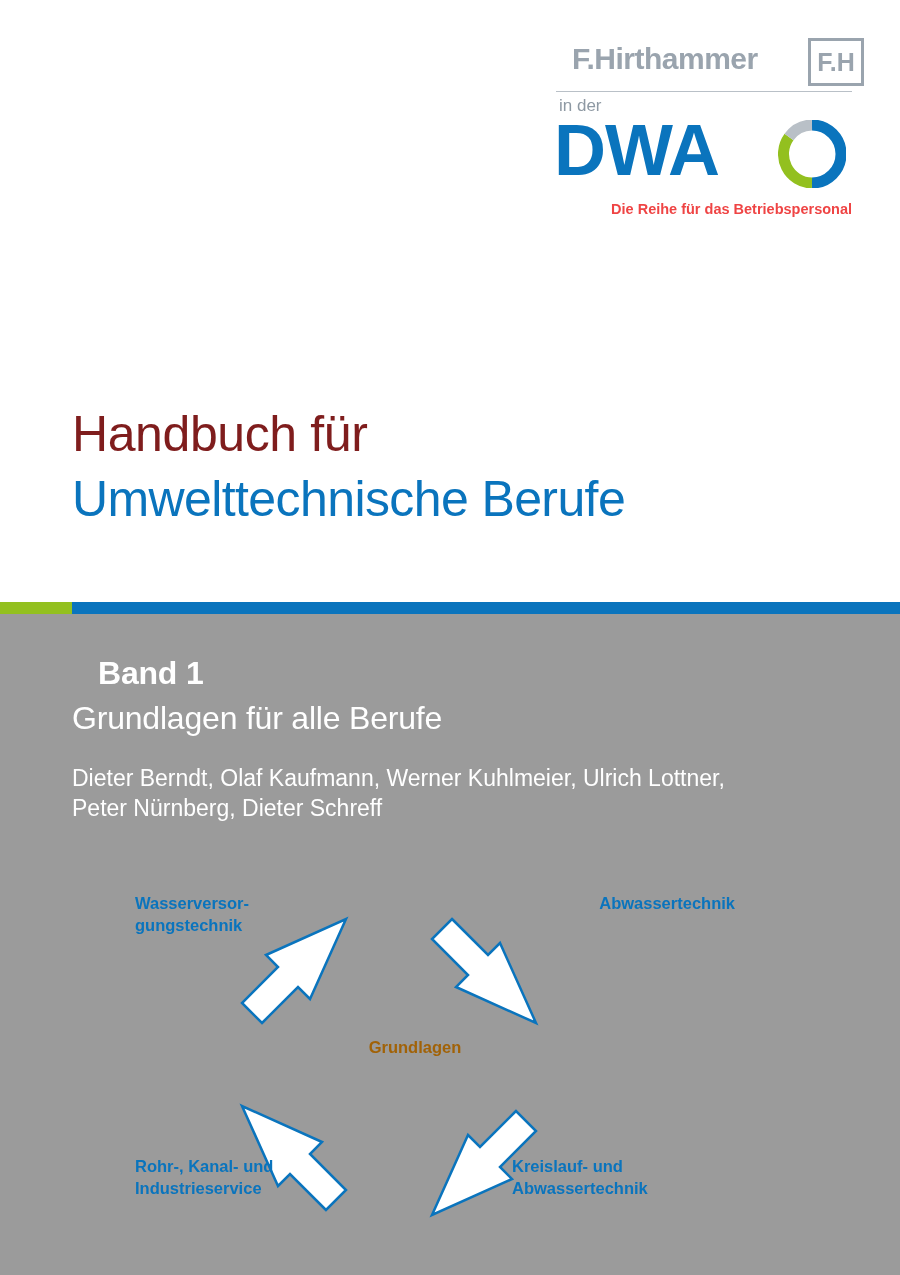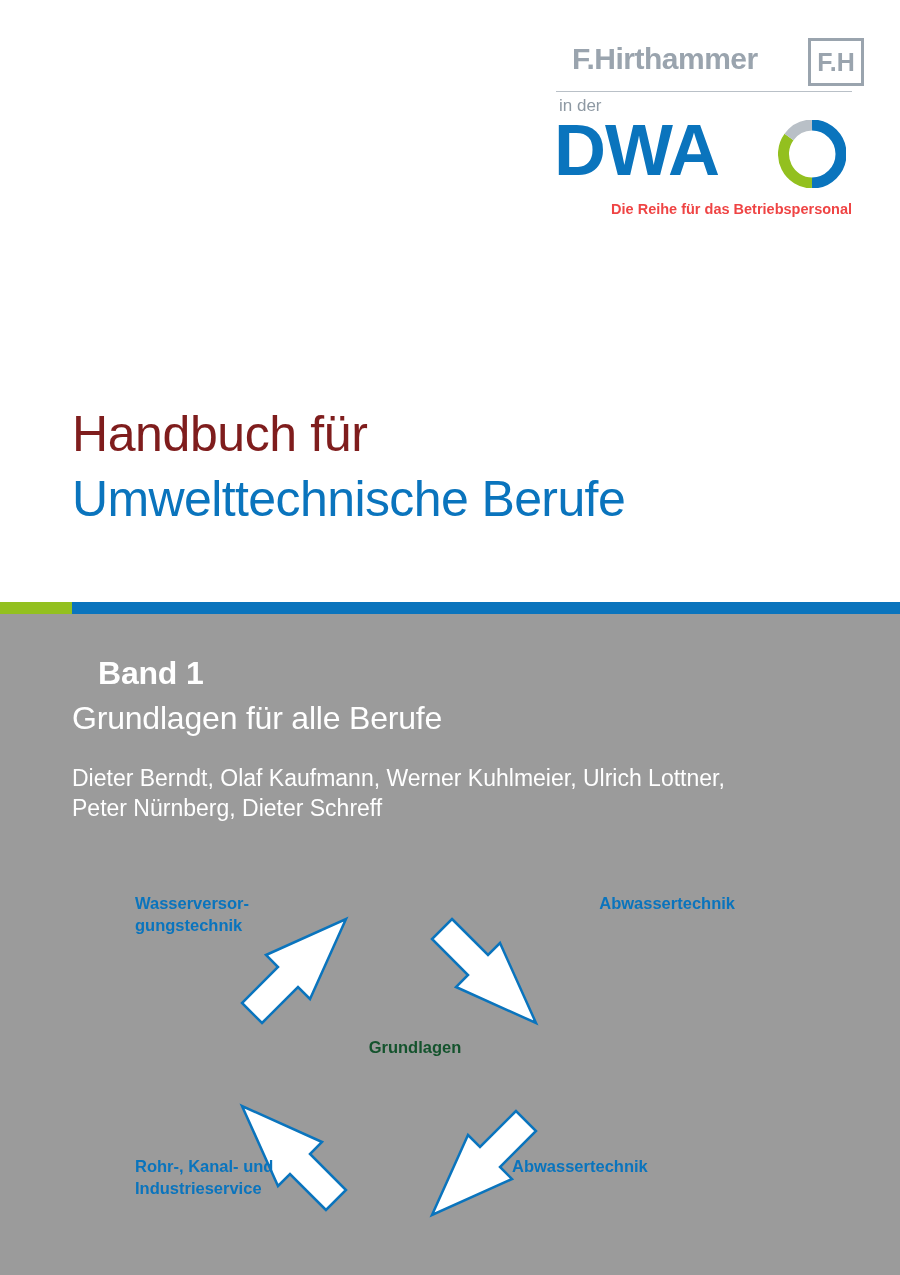--- a/index.html
+++ b/index.html
@@ -221,21 +221,21 @@
   .cyc-bl { left: 15px;  top: 285px; width: 185px; text-align: left; }
   .cyc-br { left: 392px; top: 285px; width: 230px; text-align: left; }
   .cyc-center {
     position: absolute;
     left: 195px;
     top: 168px;
     width: 200px;
     text-align: center;
     font-size: 16.5px;
     font-weight: bold;
-    color: #14532d;
+    color: #a16207;
   }
 </style>
 </head>
 <body>
 
 <div class="page">
 
   <div class="top-white"></div>
 
   <div class="logo-block">
@@ -300,19 +300,20 @@
     </div>
 
     <div class="cyc-label cyc-tr">Abwassertechnik</div>
 
     <div class="cyc-label cyc-bl">
       <div>Rohr-, Kanal- und</div>
       <div>Industrieservice</div>
     </div>
 
     <div class="cyc-label cyc-br">
+      <div>Kreislauf- und</div>
       <div>Abwassertechnik</div>
     </div>
 
     <div class="cyc-center">Grundlagen</div>
   </div>
 
 </div>
 
 </body></html>

